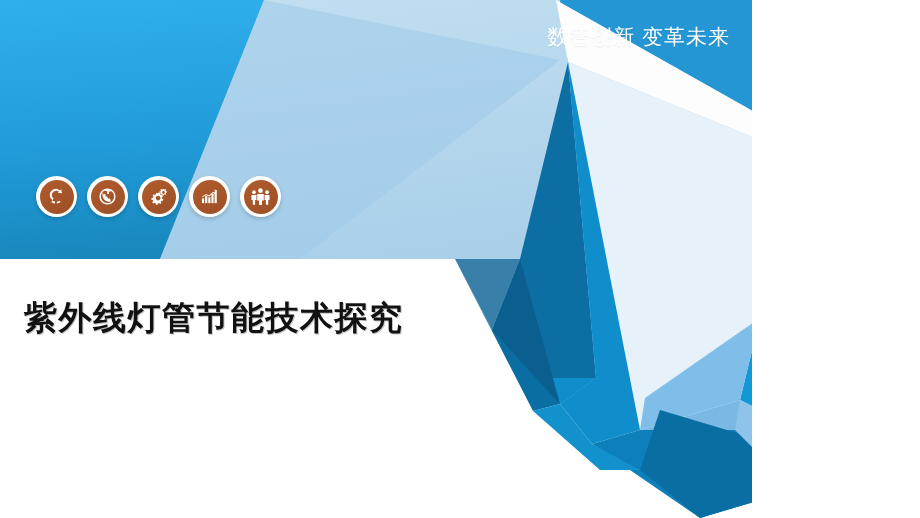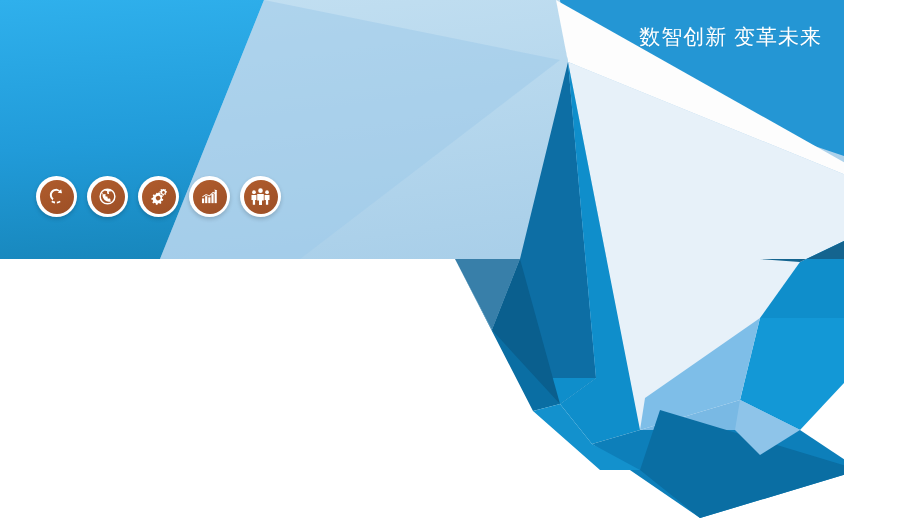--- a/index.html
+++ b/index.html
@@ -5,21 +5,21 @@
   html, body {
     margin: 0;
     padding: 0;
     background: #ffffff;
   }
   body {
     font-family: "Liberation Sans", "DejaVu Sans", sans-serif;
   }
   #slide {
     position: relative;
-    width: 844px;
+    width: 752px;
     height: 518px;
     overflow: hidden;
     background: #ffffff;
   }
 
   
   #bg-svg {
     position: absolute;
     left: 0; top: 0;
     width: 920px;
@@ -213,14 +213,15 @@
             <path d="M2.8 10.4h5.6v5.6H6.9v5.3H4.3v-5.3H2.8z"></path>
             <circle cx="20.4" cy="7.1" r="2.1"></circle>
             <path d="M17.6 10.4h5.6v5.6h-1.5v5.3h-2.6v-5.3h-1.5z"></path>
           </g>
         </svg>
       </div>
     </div>
 
   </div>
 
+  <div id="title">紫外线灯管节能技术探究</div>
 
 </div>
 
 </body></html>

